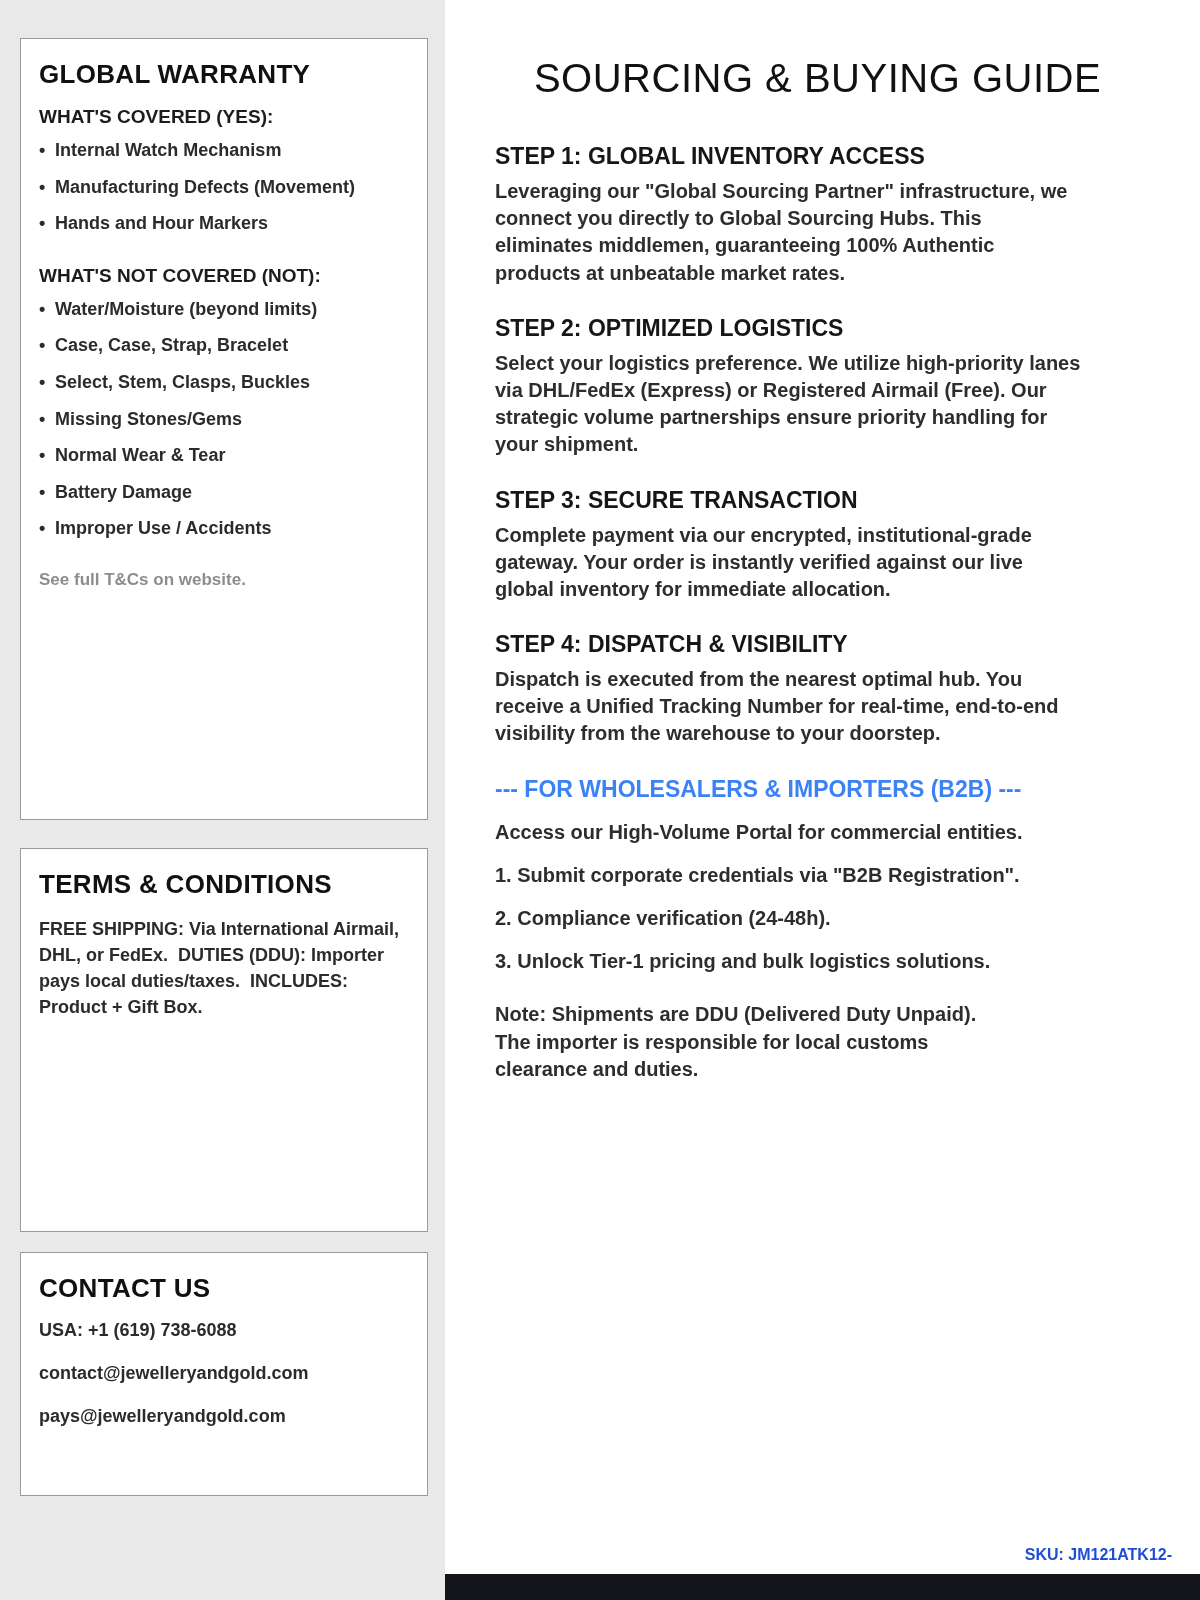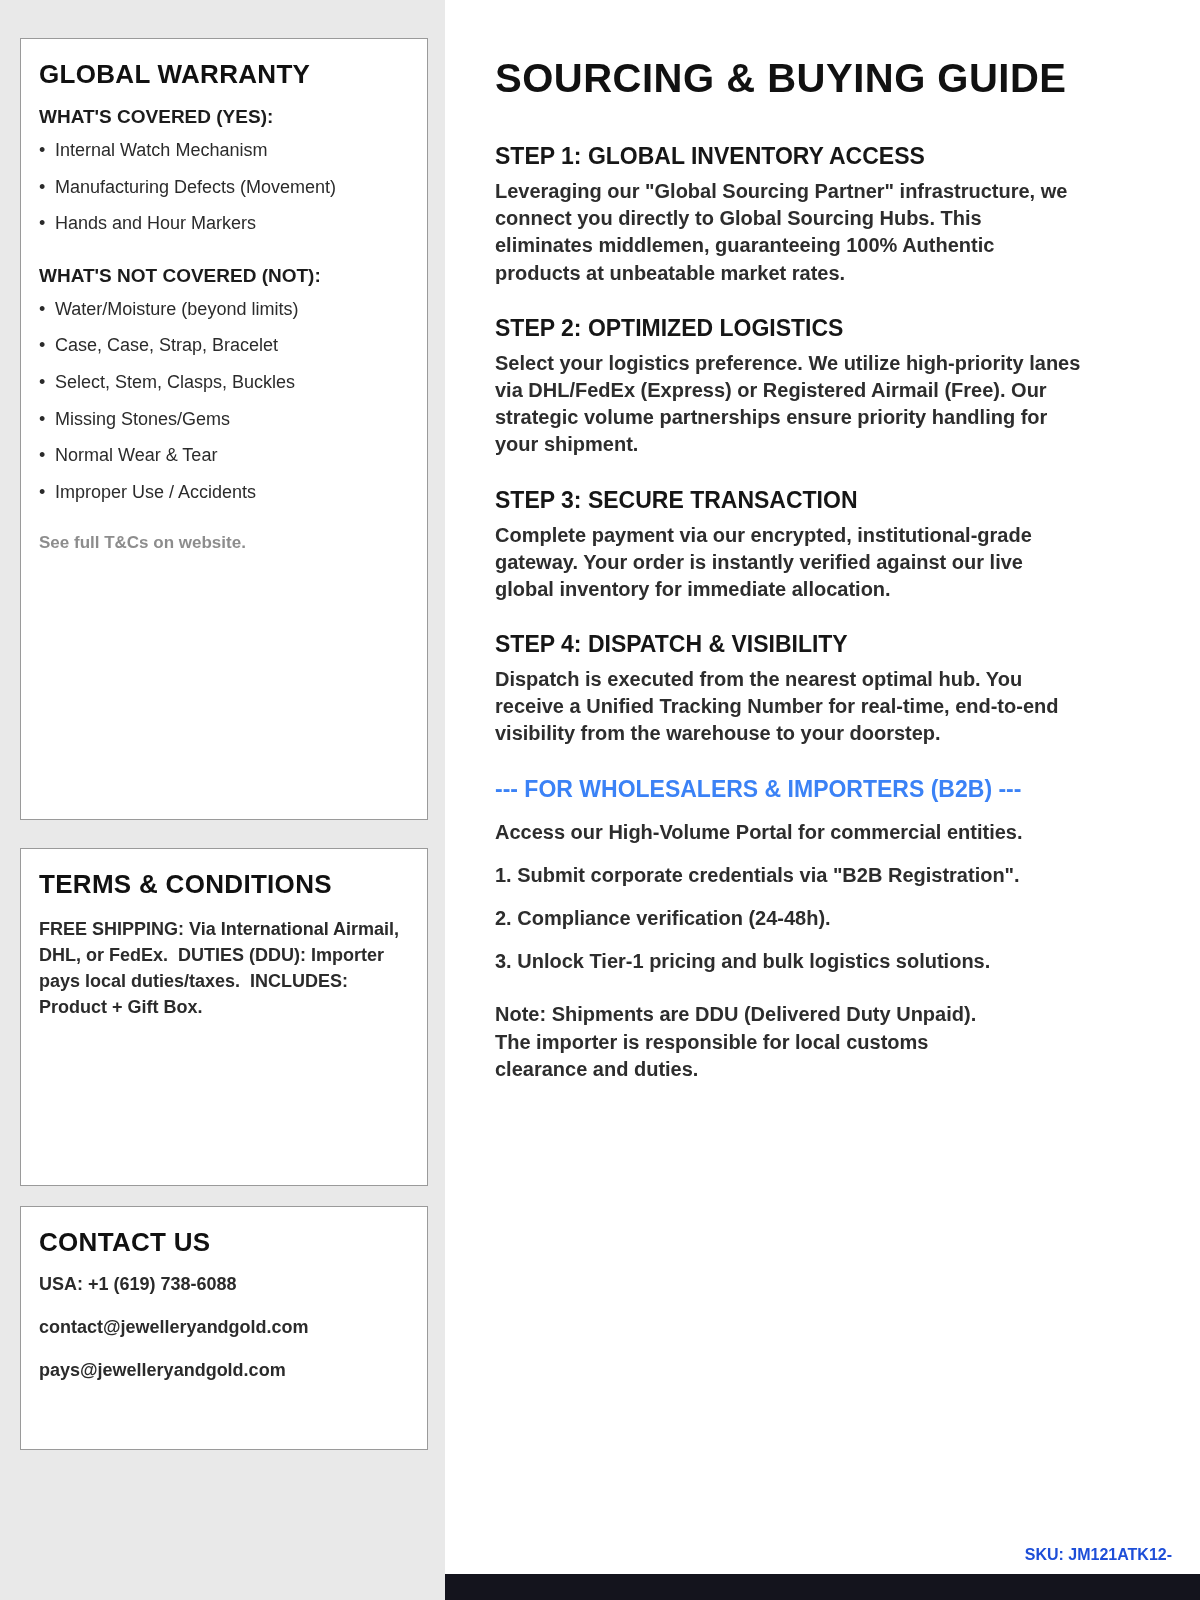--- a/index.html
+++ b/index.html
@@ -20,42 +20,42 @@
     background: #e9e9e9;
     padding: 38px 17px 0 20px;
   }
   .panel {
     background: #ffffff;
     border: 1px solid #9a9a9a;
     padding: 20px 18px;
     margin-bottom: 28px;
   }
   .panel-warranty { height: 782px; }
-  .panel-terms    { height: 338px; margin-top: 2px; }
+  .panel-terms    { height: 384px; margin-top: 2px; }
   .panel-contact  { height: 244px; margin-top: -8px; }
 
   .panel h2 {
     font-size: 26px;
     font-weight: 800;
     color: #111;
     letter-spacing: 0.3px;
     margin-bottom: 16px;
   }
   .sub-heading {
     font-size: 19px;
     font-weight: 800;
     color: #1c1c1c;
     margin-bottom: 12px;
   }
   .bullet-list { list-style: none; margin-bottom: 30px; }
   .bullet-list li {
     position: relative;
     padding-left: 16px;
     font-size: 18px;
-    font-weight: 400;
+    font-weight: 700;
     color: #2b2b2b;
     margin-bottom: 15px;
     line-height: 1.2;
   }
   .bullet-list li::before {
     content: "•";
     position: absolute;
     left: 0;
     color: #2b2b2b;
   }
@@ -82,22 +82,23 @@
   
   .main {
     position: absolute;
     left: 445px; top: 0;
     width: 755px; height: 1600px;
     background: #ffffff;
     padding: 56px 60px 0 50px;
   }
   .main-title {
     font-size: 40px;
-    font-weight: 700;
+    font-weight: 400;
     color: #111;
+    text-align: center;
     letter-spacing: 0.5px;
     margin-bottom: 42px;
   }
   .step { margin-bottom: 28px; max-width: 590px; }
   .step-heading {
     font-size: 23px;
     font-weight: 800;
     color: #161616;
     margin-bottom: 8px;
   }
@@ -161,20 +162,21 @@
       <li>Hands and Hour Markers</li>
     </ul>
 
     <div class="sub-heading">WHAT'S NOT COVERED (NOT):</div>
     <ul class="bullet-list">
       <li>Water/Moisture (beyond limits)</li>
       <li>Case, Case, Strap, Bracelet</li>
       <li>Select, Stem, Clasps, Buckles</li>
       <li>Missing Stones/Gems</li>
       <li>Normal Wear &amp; Tear</li>
+      <li>Battery Damage</li>
       <li>Improper Use / Accidents</li>
     </ul>
 
     <div class="footnote">See full T&amp;Cs on website.</div>
   </section>
 
   <section class="panel panel-terms">
     <h2>TERMS &amp; CONDITIONS</h2>
     <p class="terms-body">FREE SHIPPING: Via International Airmail, DHL, or FedEx.  DUTIES (DDU): Importer pays local duties/taxes.  INCLUDES: Product + Gift Box.</p>
   </section>

